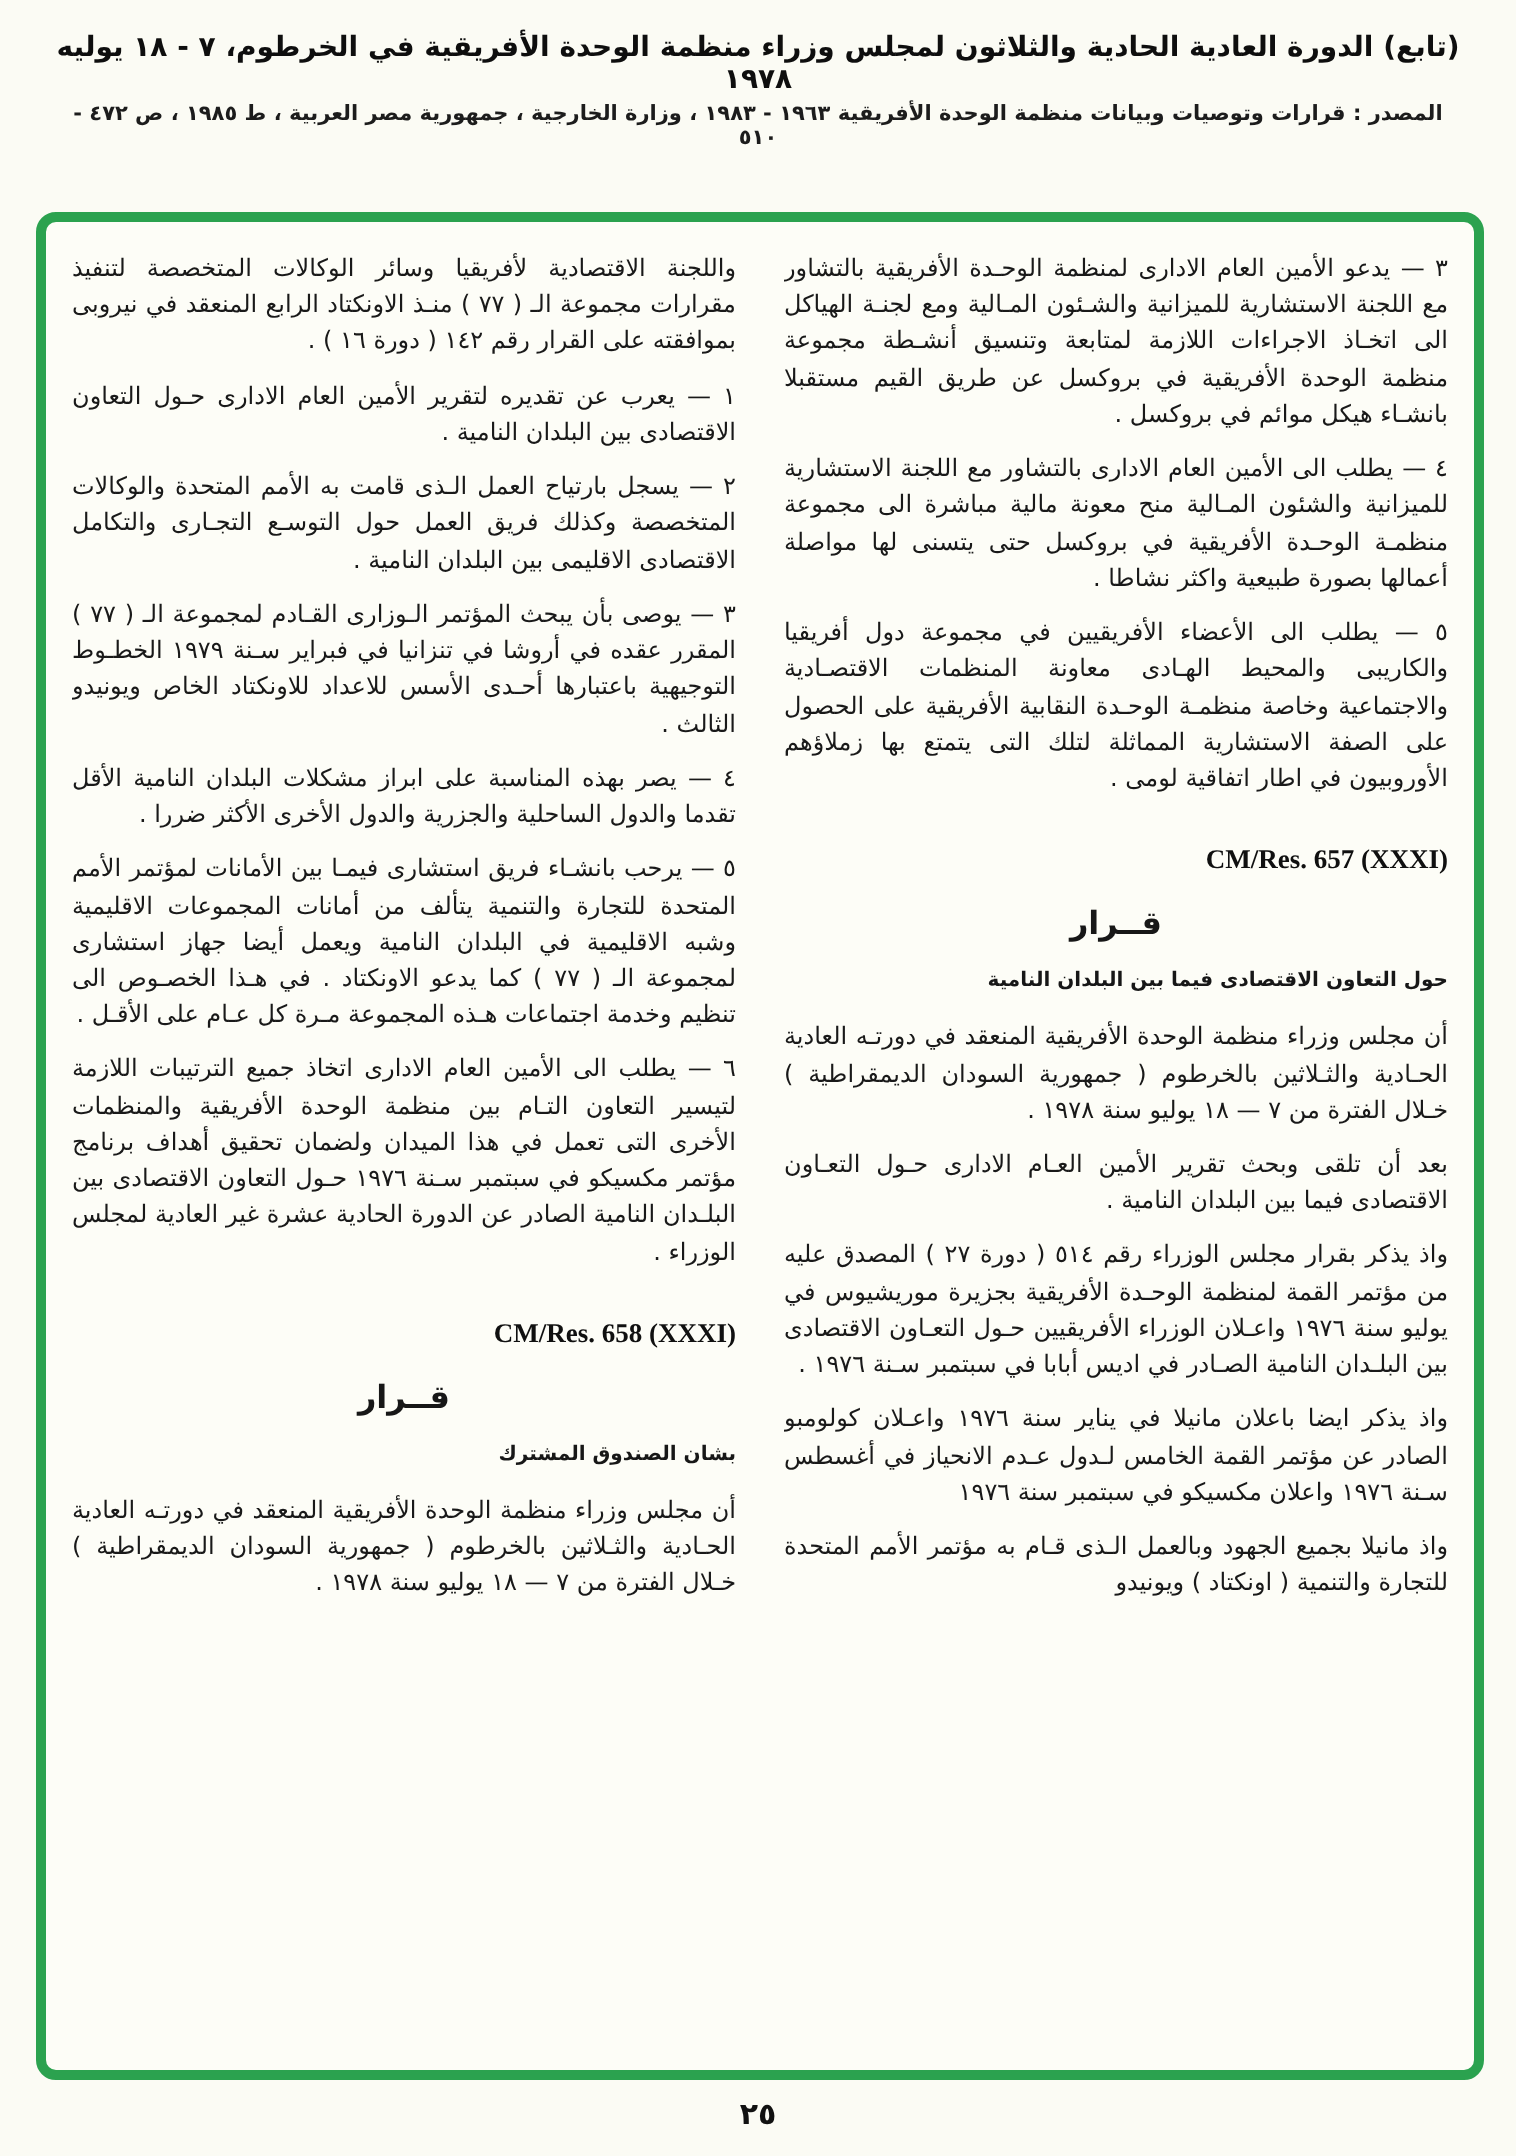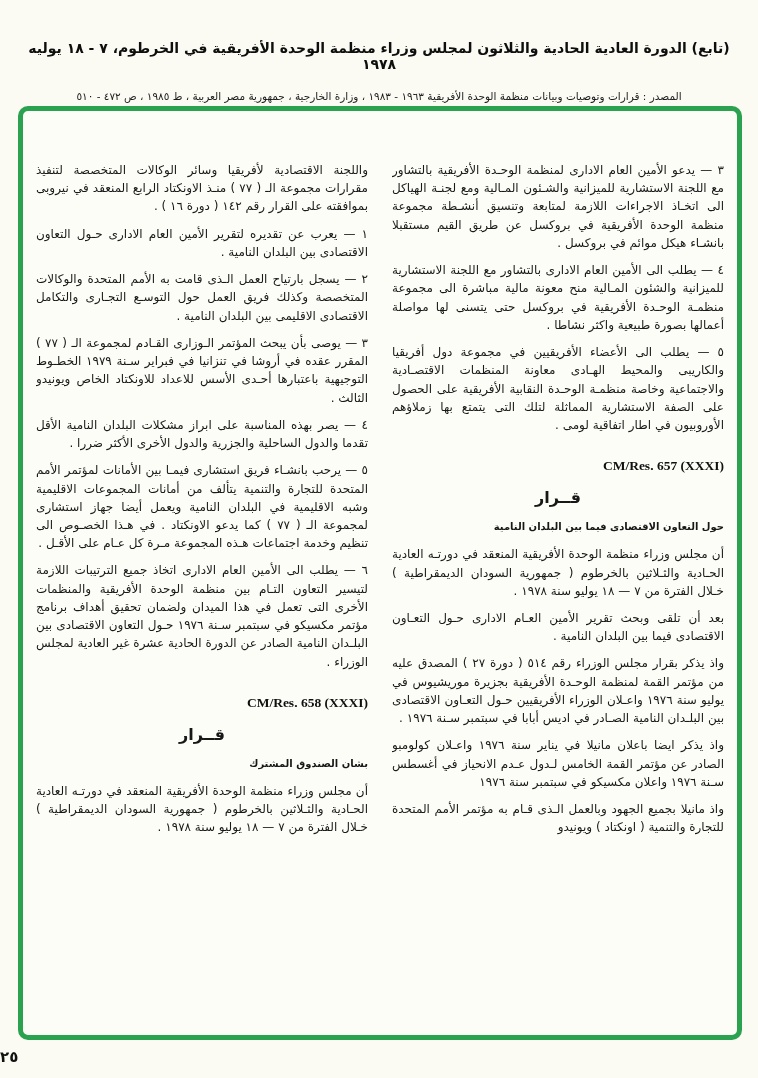--- a/index.html
+++ b/index.html
@@ -7,32 +7,33 @@
   body {
     background:#fbfbf4;
     font-family:"DejaVu Sans", sans-serif;
     color:#171717;
     position:relative;
     overflow:hidden;
   }
   .page-header {
     direction:rtl;
     text-align:center;
-    padding:40px 26px 0 26px;
+    padding:16px 26px 0 26px;
   }
   .header-line1 {
     font-size:14px;
     font-weight:bold;
     letter-spacing:0;
     color:#0e0e0e;
   }
   .header-line2 {
     font-size:10.5px;
-    margin-top:18px;
+    margin-top:3px;
     color:#1c1c1c;
+    font-weight:bold;
   }
   .green-frame {
     position:absolute;
     left:18px;
     right:16px;
     top:106px;
     height:934px;
     border:5px solid #2ba24f;
     border-radius:10px;
     background:#fdfdf7;
@@ -43,21 +44,20 @@
     display:flex;
     direction:rtl;          
     gap:24px;
     height:100%;
     overflow:hidden;
   }
   .col {
     flex:1;
     direction:rtl;
     overflow:hidden;
-    margin-top:36px;
   }
   .para {
     font-size:12px;
     line-height:1.52;
     text-align:justify;
     margin-bottom:9px;
     color:#191919;
   }
   .latin-head {
     direction:ltr;
@@ -79,21 +79,21 @@
     text-align:right;
     font-weight:bold;
     font-size:10px;
     margin:2px 0 13px 0;
   }
   .page-number {
     position:absolute;
     bottom:12px;
     left:0;
     width:100%;
-    text-align:left;
+    text-align:center;
     font-size:15px;
     font-weight:bold;
     color:#111;
   }
 </style>
 </head>
 <body>
 
 <div class="page-header">
   <div class="header-line1">(تابع) الدورة العادية الحادية والثلاثون لمجلس وزراء منظمة الوحدة الأفريقية في الخرطوم، ٧ - ١٨ يوليه ١٩٧٨</div>

